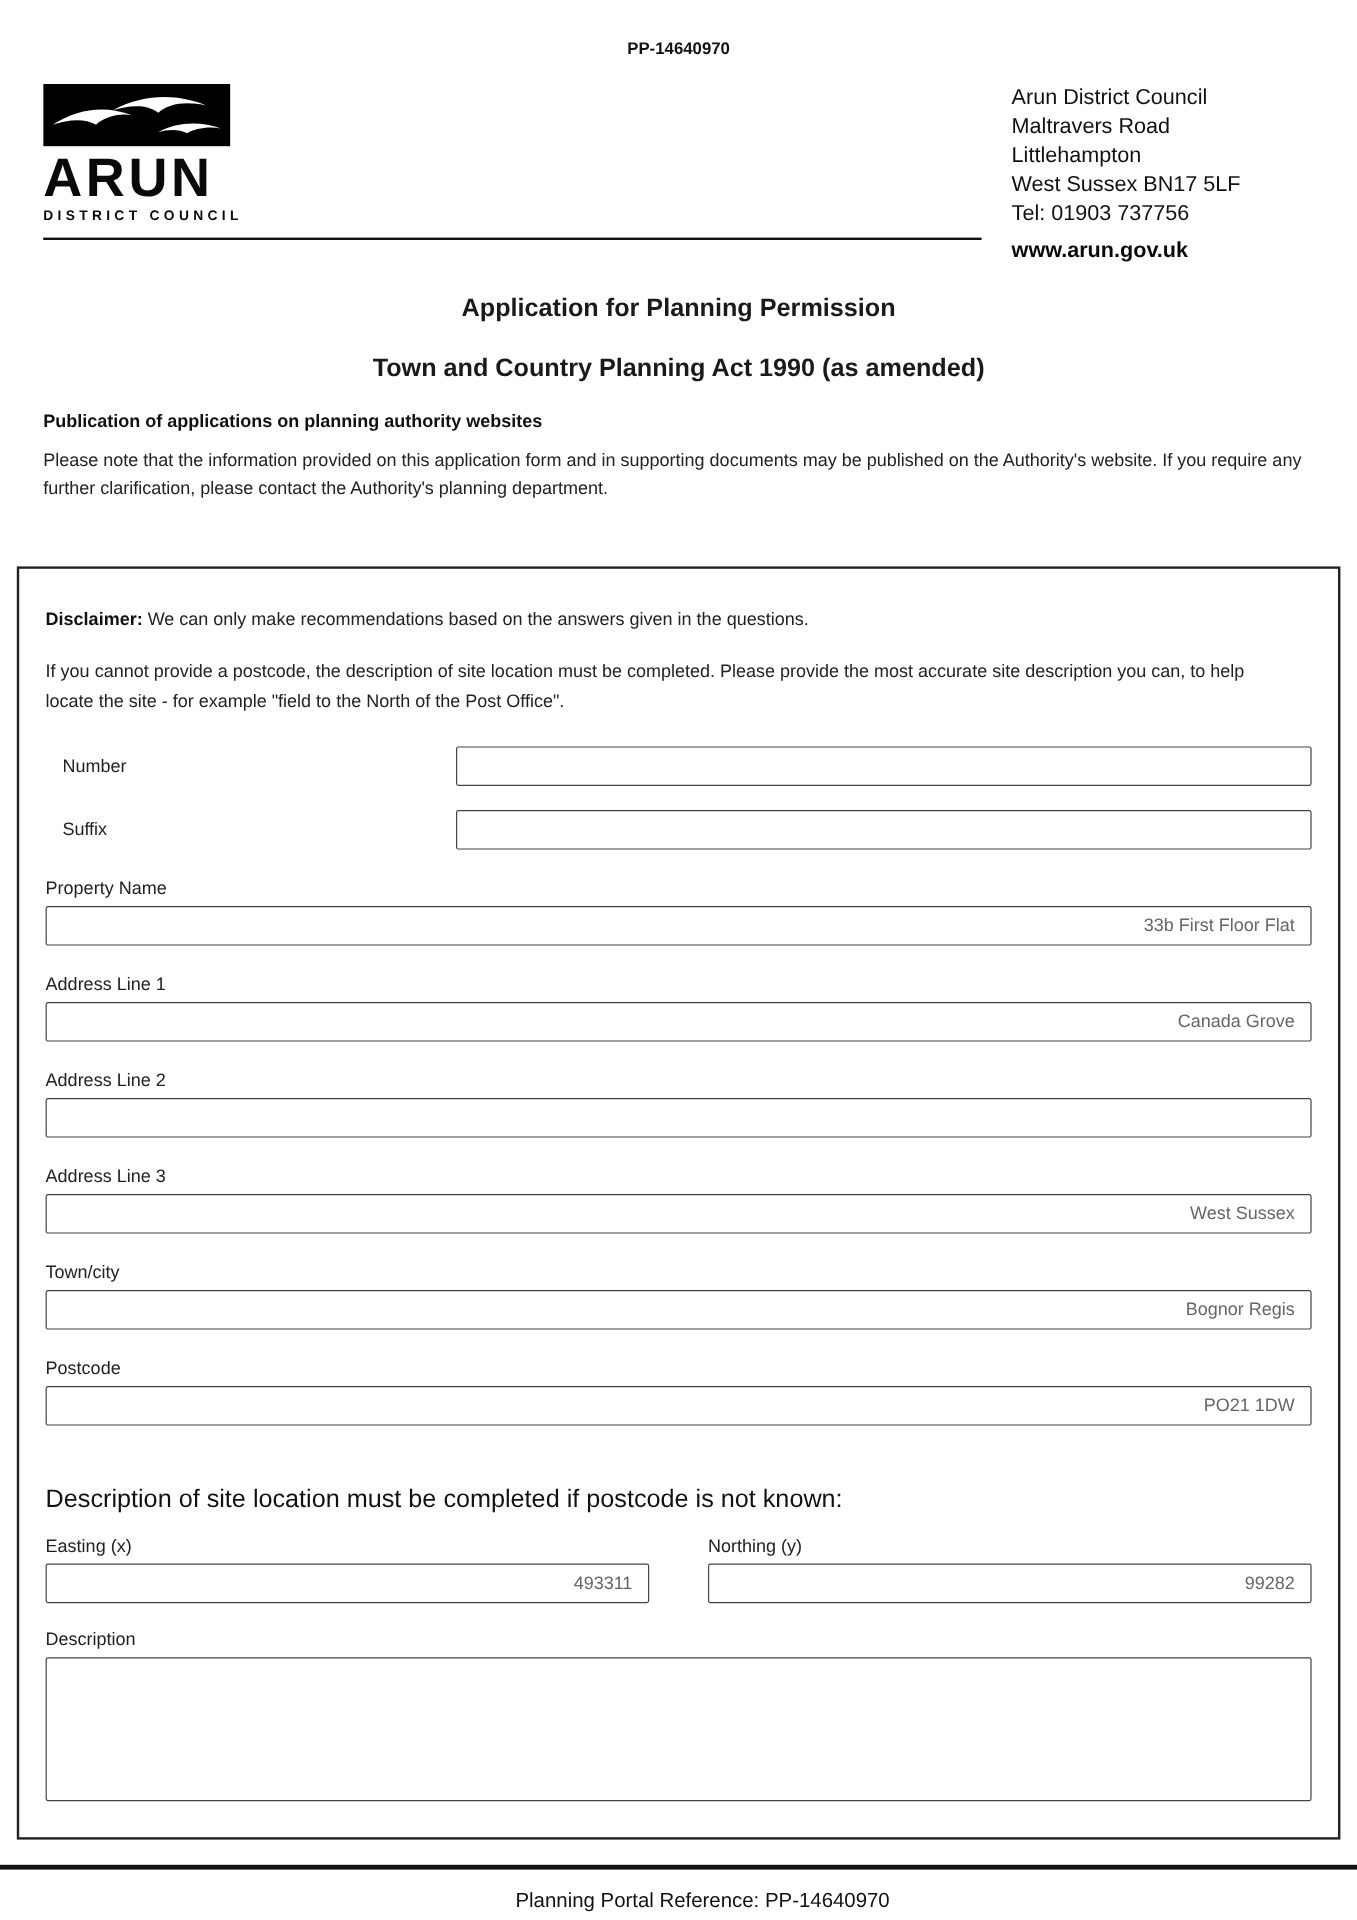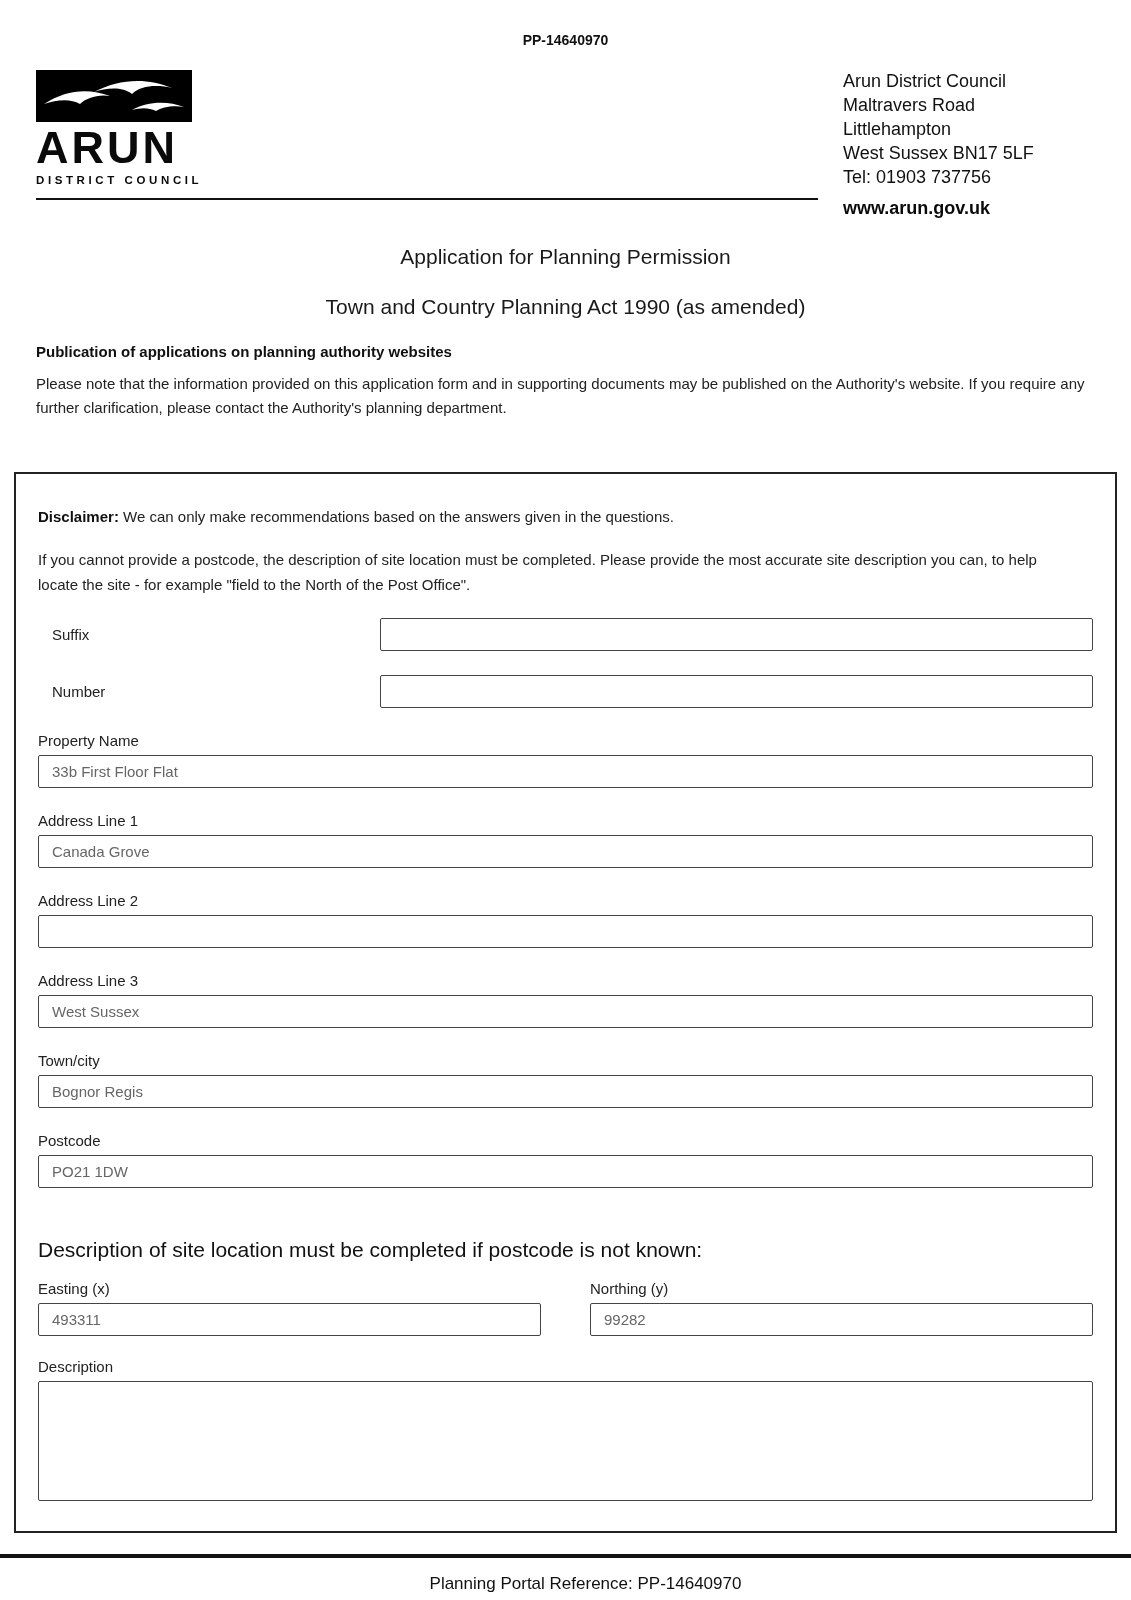--- a/index.html
+++ b/index.html
@@ -72,21 +72,21 @@
   .website {
     width: 252px;
     font-weight: bold;
     font-size: 18px;
     color: #0a0a0a;
     line-height: 1.2;
   }
   .title, .subtitle {
     text-align: center;
     font-size: 21px;
-    font-weight: 400;
+    font-weight: 700;
     color: #1a1a1a;
   }
   .title { margin-top: 26px; }
   .subtitle { margin-top: 26px; }
   .pub-heading {
     font-size: 15px;
     font-weight: bold;
     margin-top: 24px;
     color: #111;
   }
@@ -144,20 +144,21 @@
     width: 100%;
     border: 1px solid #444;
     border-radius: 2px;
     font-size: 15px;
     color: #666;
     padding: 0 13px;
     background: #fff;
     font-family: "Liberation Sans", sans-serif;
     outline: none;
     display: block;
+    text-align: right;
   }
   textarea.text {
     height: 120px;
     resize: none;
     padding-top: 8px;
   }
   .desc-heading {
     font-size: 21px;
     font-weight: 400;
     margin-top: 50px;
@@ -221,27 +222,27 @@
 
     <div class="pub-heading">Publication of applications on planning authority websites</div>
     <div class="pub-body">Please note that the information provided on this application form and in supporting documents may be published on the Authority's website. If you require any further clarification, please contact the Authority's planning department.</div>
 
     <div class="section-box">
 
       <div class="disclaimer"><b>Disclaimer:</b><span> We can only make recommendations based on the answers given in the questions.</span></div>
 
       <div class="intro">If you cannot provide a postcode, the description of site location must be completed. Please provide the most accurate site description you can, to help locate the site - for example "field to the North of the Post Office".</div>
 
+      <div class="inline-field first">
+        <div class="inline-label">Number</div>
+        <input class="text" type="text" value="" style="">
+      </div>
+
       <div class="inline-field">
         <div class="inline-label">Suffix</div>
-        <input class="text" type="text" value="" style="">
-      </div>
-
-      <div class="inline-field first">
-        <div class="inline-label">Number</div>
         <input class="text" type="text" value="" style="">
       </div>
 
       <div class="field">
         <div class="field-label">Property Name</div>
         <input class="text" type="text" value="33b First Floor Flat" style="">
       </div>
 
       <div class="field">
         <div class="field-label">Address Line 1</div>

